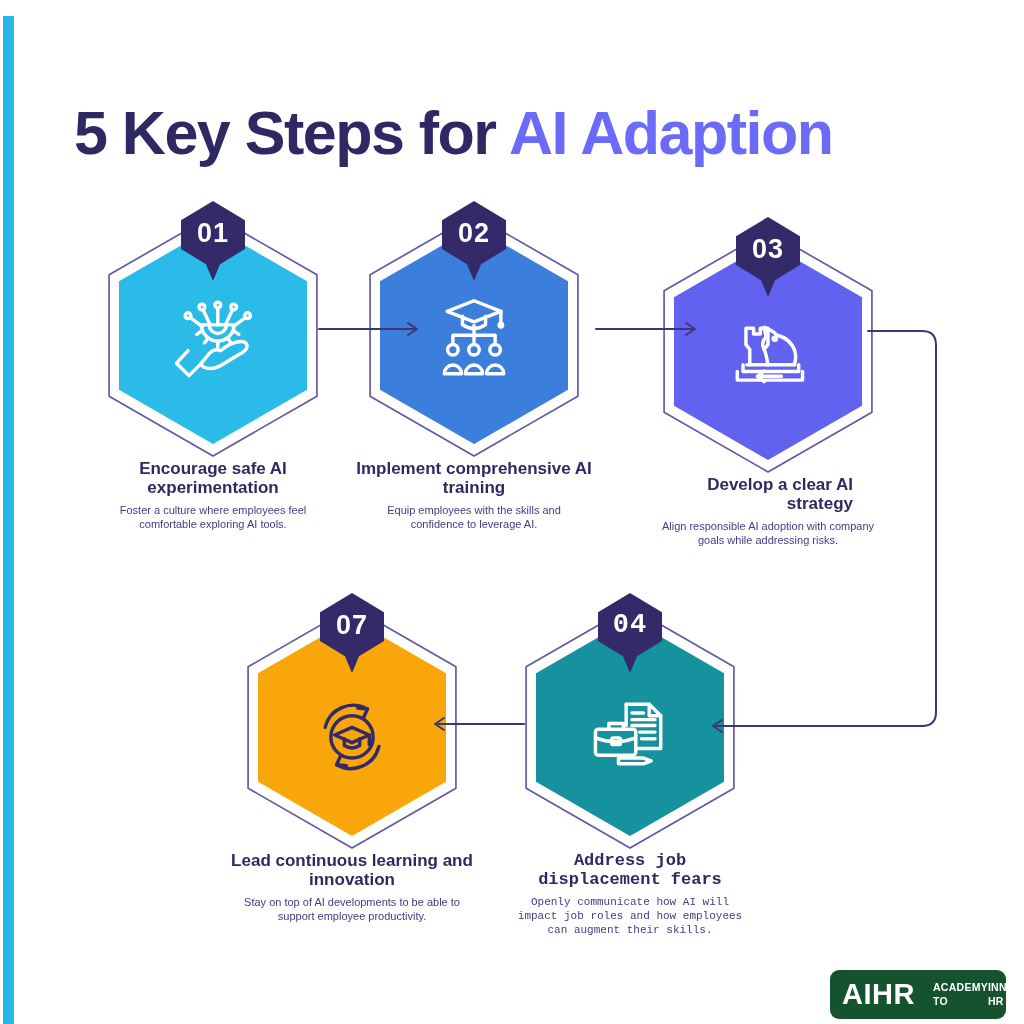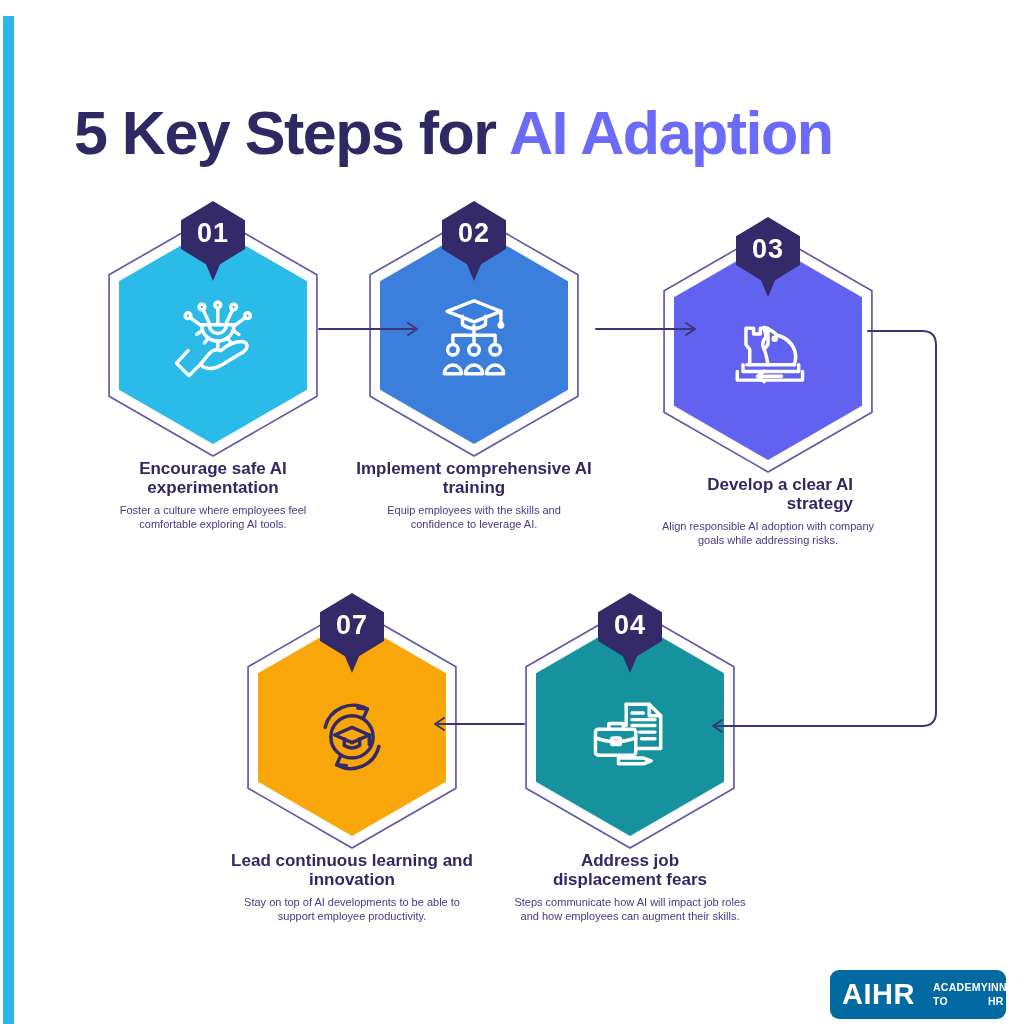--- a/index.html
+++ b/index.html
@@ -18,21 +18,21 @@
     font-size:61px; font-weight:700; letter-spacing:-1.5px;
     color:#2E2963; white-space:nowrap;
   }
   .title .prefix { margin-right:0.22em; }
   .title .accent { color:#6C6BF9; }
 
   .step { position:absolute; width:300px; text-align:center; }
   .step.s1 { left:63px;  top:185px; }
   .step.s2 { left:324px; top:185px; }
   .step.s3 { left:618px; top:201px; }
-  .step.s4 { left:480px; top:577px; }
+  .step.s4 { left:480px; top:577px;font-family:Liberation Mono, monospace; }
   .step.s5 { left:202px; top:577px; }
 
   .hex-area { position:relative; width:300px; height:252px; }
   .hex-outline { position:absolute; left:44px; top:12px; width:212px; height:245px; }
   .hex-outline polygon { fill:#ffffff; stroke:#6157A5; stroke-width:1.6; stroke-linejoin:round; }
   .hex-fill { position:absolute; left:56px; top:26px; width:188px; height:217px; }
   .badge {
     position:absolute; left:118px; top:0; width:64px; height:80px;
     background:#342A6A;
     clip-path:polygon(50% 0%, 100% 24%, 100% 60%, 61% 79%, 50% 100%, 39% 79%, 0% 60%, 0% 24%);
@@ -63,21 +63,21 @@
   .s4 .step-desc { max-width:238px; }
   .s5 .step-desc { max-width:250px; }
 
   .connectors { position:absolute; left:0; top:0; width:1024px; height:1024px; pointer-events:none; }
   .connectors path, .connectors polyline {
     fill:none; stroke:#3D3575; stroke-width:2; stroke-linecap:round; stroke-linejoin:round;
   }
 
   .logo {
     position:absolute; left:830px; top:954px; width:176px; height:49px;
-    background:#0369a1; border-radius:9px;
+    background:#14532d; border-radius:9px;
     display:flex; align-items:center; padding:0 12px; gap:9px;
   }
   .logo-brand { color:#fff; font-size:29px; font-weight:700; letter-spacing:0.5px; }
   .logo-divider { width:2px; height:30px; background:#ffffff; }
   .logo-tagline { display:flex; flex-direction:row; color:#fff; font-size:10.5px; font-weight:700; line-height:1.25; letter-spacing:0.3px; }
 </style>
 </head>
 <body>
 
 <div class="canvas">
@@ -198,21 +198,21 @@
           <path d="M52,27 H64 M52,34 H76 M52,40 H76 M60,47 H76 M62,54 H76"></path>
           <rect x="14" y="44" width="42" height="27" rx="3"></rect>
           <path d="M28,44 V38 H43 V44"></path>
           <path d="M14,53 Q35,61 56,53"></path>
           <rect x="31" y="53" width="9" height="7" rx="1.5"></rect>
           <path d="M38,74 H64 M38,80 H64 M38,74 V80 M64,74 L72,77 L64,80"></path>
         </g>
       </svg>
     </div>
     <h3 class="step-title">Address job displacement fears</h3>
-    <p class="step-desc">Steps communicate how AI will impact job roles and how employees can augment their skills.</p>
+    <p class="step-desc">Openly communicate how AI will impact job roles and how employees can augment their skills.</p>
   </section>
 
   <section class="step s5">
     <div class="hex-area">
       <svg class="hex-outline" viewBox="0 0 204 236" preserveAspectRatio="none">
         <polygon points="102,2 202,59.5 202,176.5 102,234 2,176.5 2,59.5"></polygon>
       </svg>
       <svg class="hex-fill" viewBox="0 0 200 230" preserveAspectRatio="none">
         <polygon points="100,0 200,57.5 200,172.5 100,230 0,172.5 0,57.5" fill="#F9A60B"></polygon>
       </svg>

